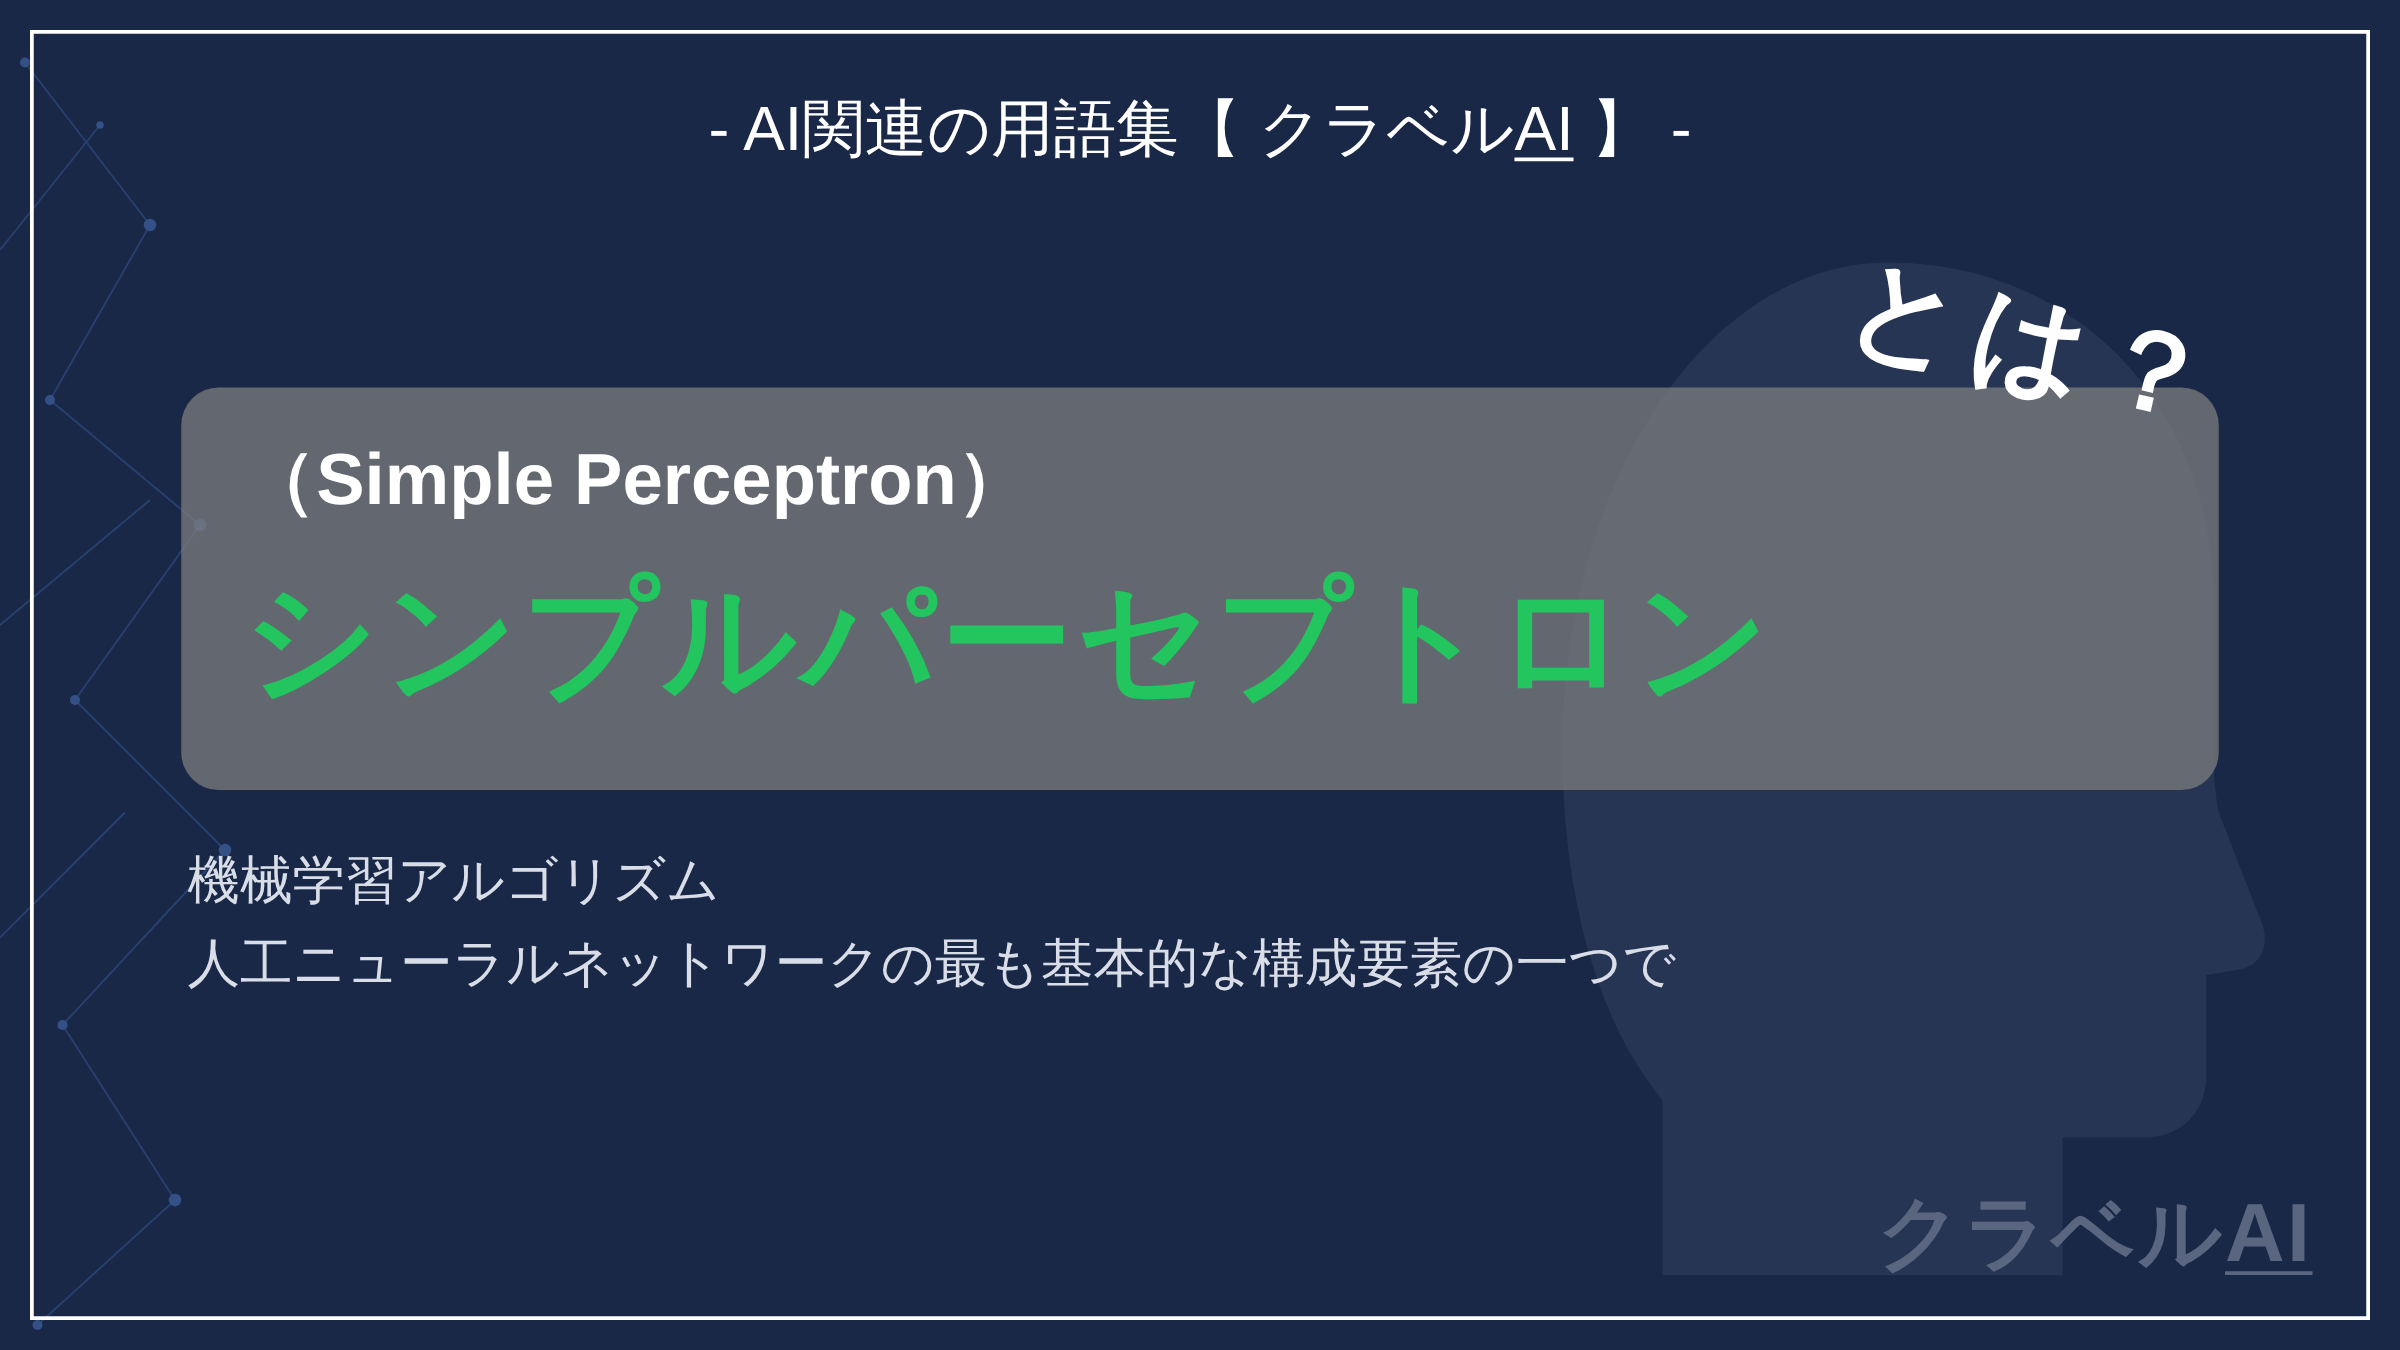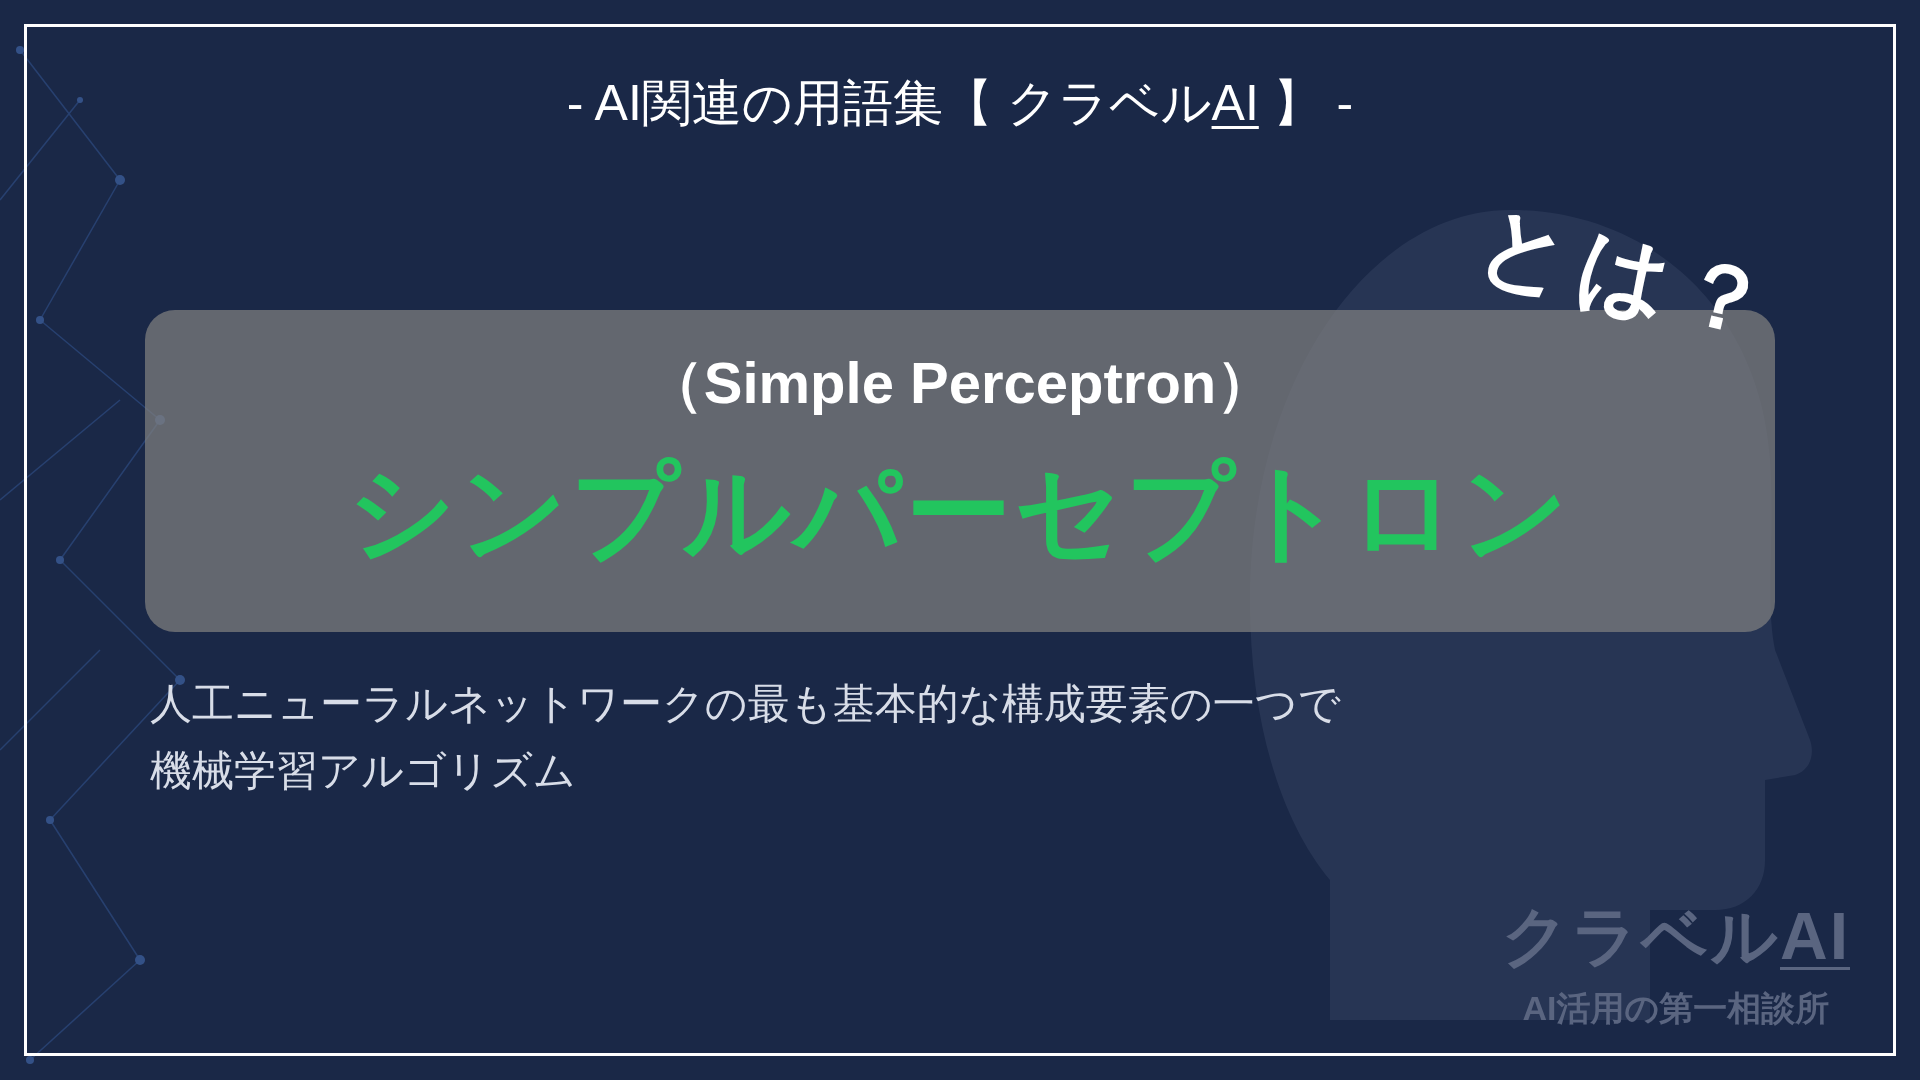--- a/index.html
+++ b/index.html
@@ -74,21 +74,20 @@
     }
     
     .term-box {
       position: absolute;
       top: 310px;
       left: 145px;
       right: 145px;
       background: rgba(128, 128, 128, 0.72);
       border-radius: 30px;
       padding: 35px 50px 48px 50px;
-      text-align: center;
     }
     
     .english-term {
       color: #ffffff;
       font-size: 58px;
       font-weight: 700;
       margin-bottom: 18px;
     }
     
     .japanese-term {
@@ -191,22 +190,21 @@
 </div>
 
 <div class="toha-text">とは？</div>
 
 <div class="term-box">
   <div class="english-term">（Simple Perceptron）</div>
   <div class="japanese-term">シンプルパーセプトロン</div>
 </div>
 
 <div class="description">
+  <div>機械学習アルゴリズム</div>
   <div>人工ニューラルネットワークの最も基本的な構成要素の一つで</div>
-  <div>機械学習アルゴリズム</div>
 </div>
 
 <div class="brand-footer">
   <div class="brand-name">
     <span>クラベル</span><span class="ai-underline">AI</span>
   </div>
-  <div class="brand-tagline">AI活用の第一相談所</div>
 </div>
 
 </body></html>

